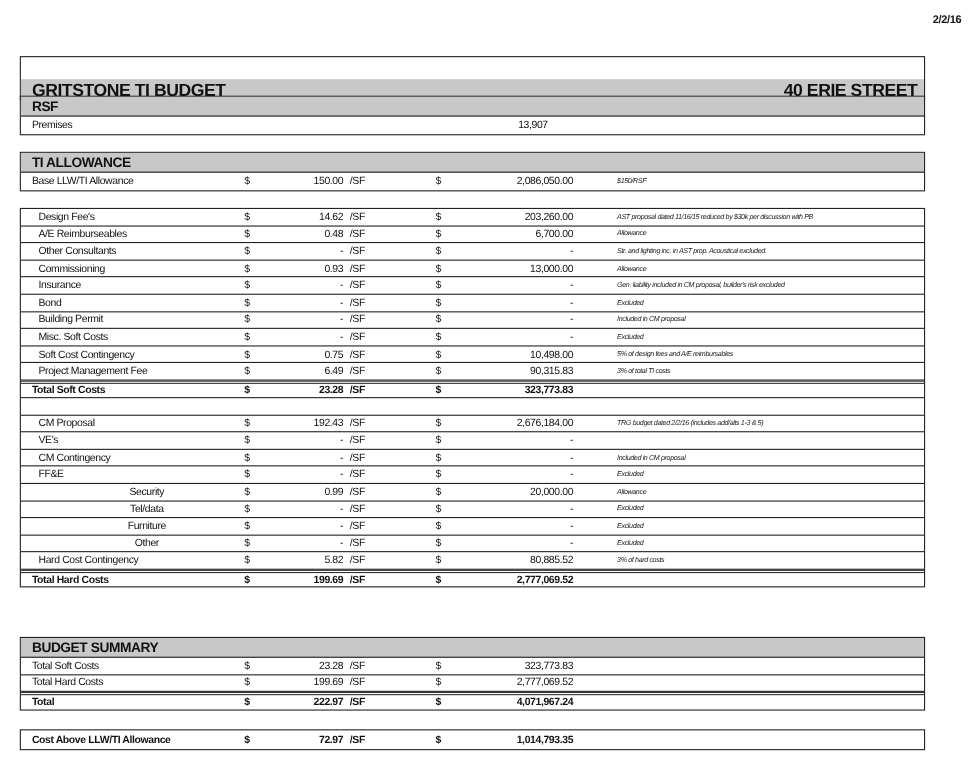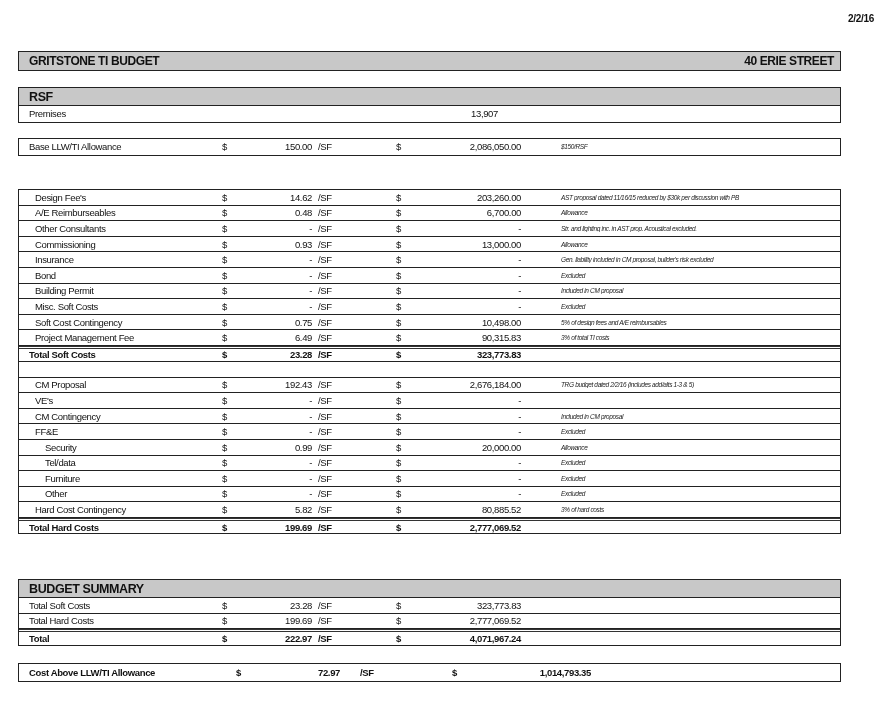--- a/index.html
+++ b/index.html
@@ -1,29 +1,29 @@
 <!DOCTYPE html>
 <html><head>
 <meta charset="utf-8">
 <style>
   * { box-sizing: border-box; margin: 0; padding: 0; }
   html, body { width: 888px; height: 713px; background: #ffffff; overflow: hidden; }
   body { position: relative; font-family: "Liberation Sans", sans-serif; color: #111; }
   .date { position: absolute; top: 13px; right: 14px; font-size: 10px; font-weight: bold; letter-spacing: -0.3px; text-align: right; }
   .block { position: absolute; left: 18px; width: 823px; border: 1.5px solid #222; }
   .hdr { background: #c8c8c8; height: 18px; font-weight: bold; font-size: 12.5px; letter-spacing: -0.4px; padding: 2px 0 0 10px; display: flex; justify-content: space-between; border-bottom: 1.5px solid #222; }
-  .hdr.title { font-size: 12px; padding-right: 6px; border-bottom: none; }
+  .hdr.title { font-size: 16px; padding-right: 6px; border-bottom: none; margin-top: 20px; }
   .row { display: flex; align-items: center; height: 15.6px; font-size: 9.5px; letter-spacing: -0.35px; border-bottom: 1.2px solid #222; }
   .row:last-child { border-bottom: none; }
   .row.bold { font-weight: bold; }
   .row.dbl-top { border-top: 3px double #333; }
   .row.blank { height: 16px; }
   .c-label { width: 203px; padding-left: 10px; white-space: nowrap; overflow: hidden; }
   .c-label.indent1 { padding-left: 16px; }
-  .c-label.indent2 { padding-left: 26px; }
+  .c-label.indent2 { padding-left: 26px; text-align: center; }
   .c-d1 { width: 40px; }
   .c-rate { width: 50px; text-align: right; }
   .c-unit { width: 84px; padding-left: 6px; }
   .c-d2 { width: 30px; }
   .c-amt { width: 95px; text-align: right; }
   .c-note { flex: 1; padding-left: 40px; font-size: 6.5px; font-style: italic; white-space: nowrap; overflow: hidden; color: #222; }
 </style>
 </head>
 <body>
 
@@ -45,20 +45,23 @@
     <span class="c-d1"></span>
     <span class="c-rate"></span>
     <span class="c-unit"></span>
     <span class="c-d2"></span>
     <span class="c-amt" style="text-align:right;padding-right:23px;">13,907</span>
     <span class="c-note"></span>
   </div>
 </div>
 
 <div class="block" style="top:138px;">
+  <div class="hdr">
+      <span>TI ALLOWANCE</span>
+    </div>
   <div class="row">
     <span class="c-label">Base LLW/TI Allowance</span>
     <span class="c-d1">$</span>
     <span class="c-rate">150.00</span>
     <span class="c-unit">/SF</span>
     <span class="c-d2">$</span>
     <span class="c-amt">2,086,050.00</span>
     <span class="c-note">$150/RSF</span>
   </div>
 </div>
@@ -288,21 +291,21 @@
       <span class="c-d1">$</span>
       <span class="c-rate">222.97</span>
       <span class="c-unit">/SF</span>
       <span class="c-d2">$</span>
       <span class="c-amt">4,071,967.24</span>
       <span class="c-note"></span>
     </div>
 </div>
 
 <div class="block" style="top:663px;">
-  <div class="row bold" style="height:17px;gap:14px;">
+  <div class="row bold" style="height:17px;">
       <span class="c-label">Cost Above LLW/TI Allowance</span>
       <span class="c-d1">$</span>
       <span class="c-rate">72.97</span>
       <span class="c-unit">/SF</span>
       <span class="c-d2">$</span>
       <span class="c-amt">1,014,793.35</span>
       <span class="c-note"></span>
     </div>
 </div>
 

